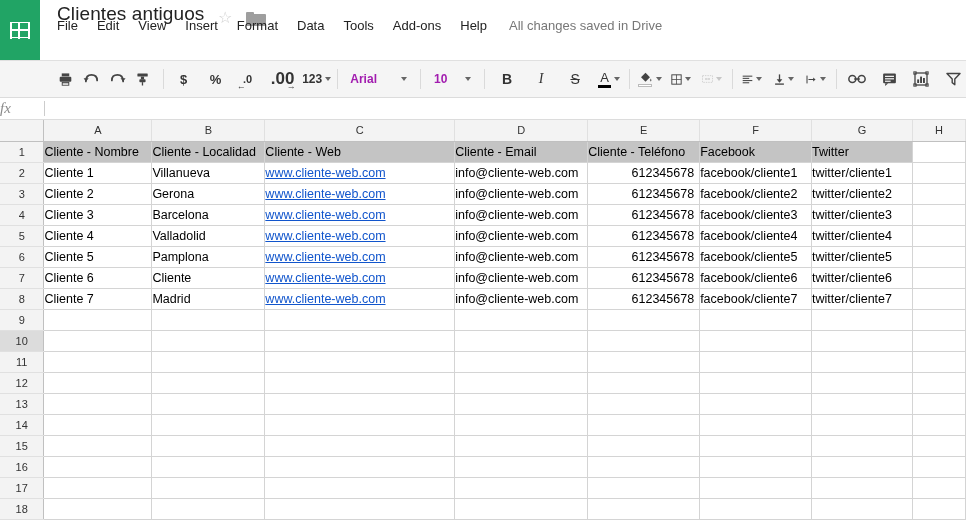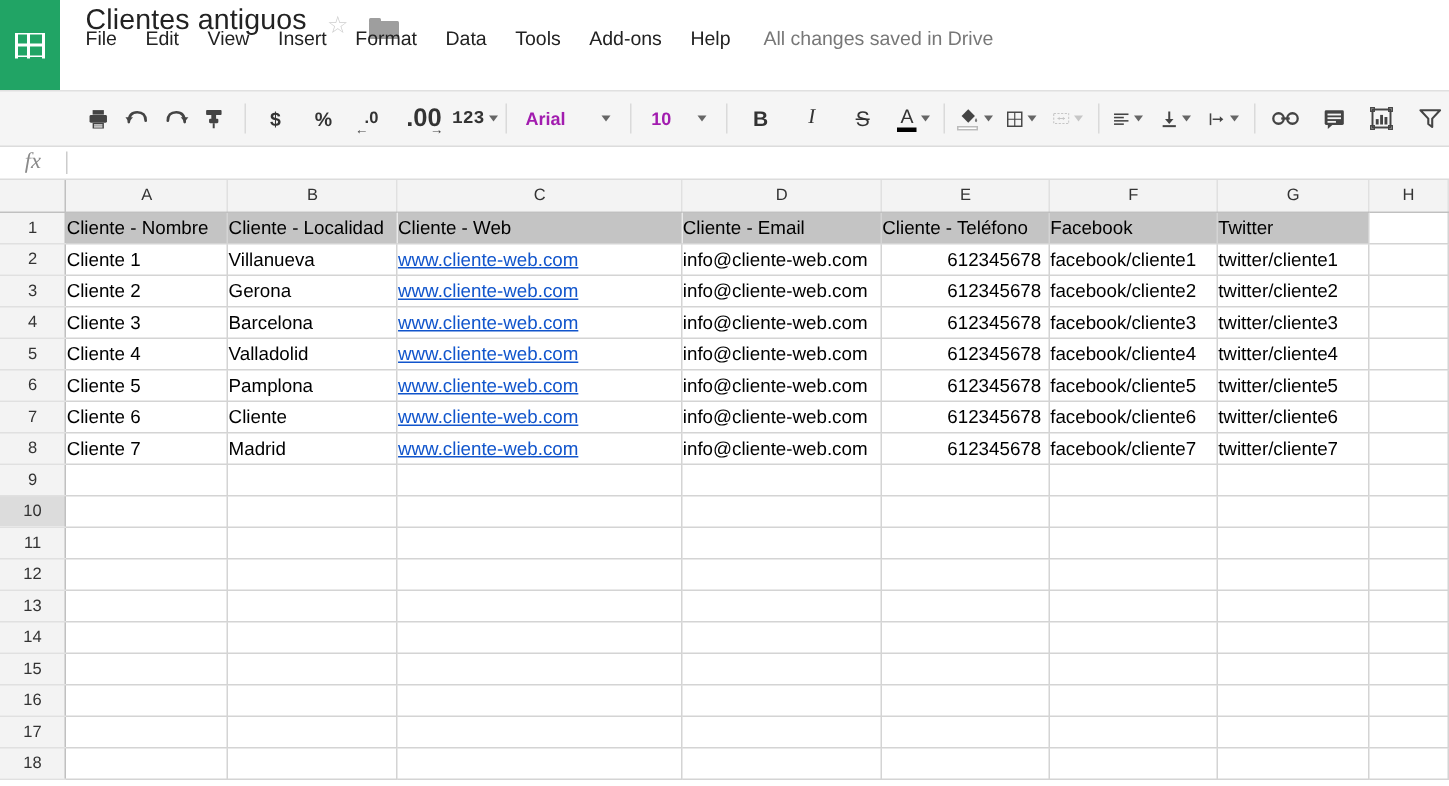--- a/index.html
+++ b/index.html
@@ -56,21 +56,21 @@
   .disabled { opacity: .32; }
 
   svg.ic { display: block; }
 
   
   .fbar {
     position: relative; height: 22px; background: #fff;
     border-bottom: 1px solid #dcdcdc; display: flex; align-items: center;
   }
   .fx {
-    width: 44px; text-align: center; font-family: "Liberation Serif", serif;
+    width: 44px; font-family: "Liberation Serif", serif;
     font-style: italic; font-size: 15px; color: #8a8a8a;
   }
   .fbar-divider { width: 1px; height: 15px; background: #ccc; }
   .fbar-input { flex: 1; height: 100%; font-size: 12px; color: #222; padding-left: 6px; border: 0; outline: none; background: transparent; }
 
   
   .gridwrap { position: relative; height: 404px; overflow: hidden; background: #fff; }
   table.sheet { border-collapse: collapse; table-layout: fixed; }
   table.sheet td, table.sheet th { padding: 0; }
 
@@ -173,21 +173,21 @@
   <div class="tb-btn" style="font-weight:bold;font-size:13px;">$</div>
   <div class="tb-btn" style="font-weight:bold;font-size:13px;margin-left:6px;">%</div>
   <div class="tb-btn" style="margin-left:6px;position:relative;">
     <span style="font-size:11px;font-weight:bold;">.0</span>
     <span style="position:absolute;left:2px;bottom:1px;font-size:9px;color:#444;">←</span>
   </div>
   <div class="tb-btn" style="margin-left:9px;position:relative;">
     <span style="font-size:17px;font-weight:bold;">.00</span>
     <span style="position:absolute;right:0px;bottom:1px;font-size:9px;color:#444;">→</span>
   </div>
-  <div class="tb-btn" style="margin-left:8px;font-family:Liberation Mono, monospace;">
+  <div class="tb-btn" style="margin-left:8px;">
     <span style="font-size:12px;font-weight:bold;">123</span>
     <span class="tb-caret"></span>
   </div>
 
   <div class="tb-sep"></div>
 
   <div class="tb-field" style="width:102px;">
     <span style="font-weight:bold;">Arial</span>
     <span class="tb-caret"></span>
   </div>

